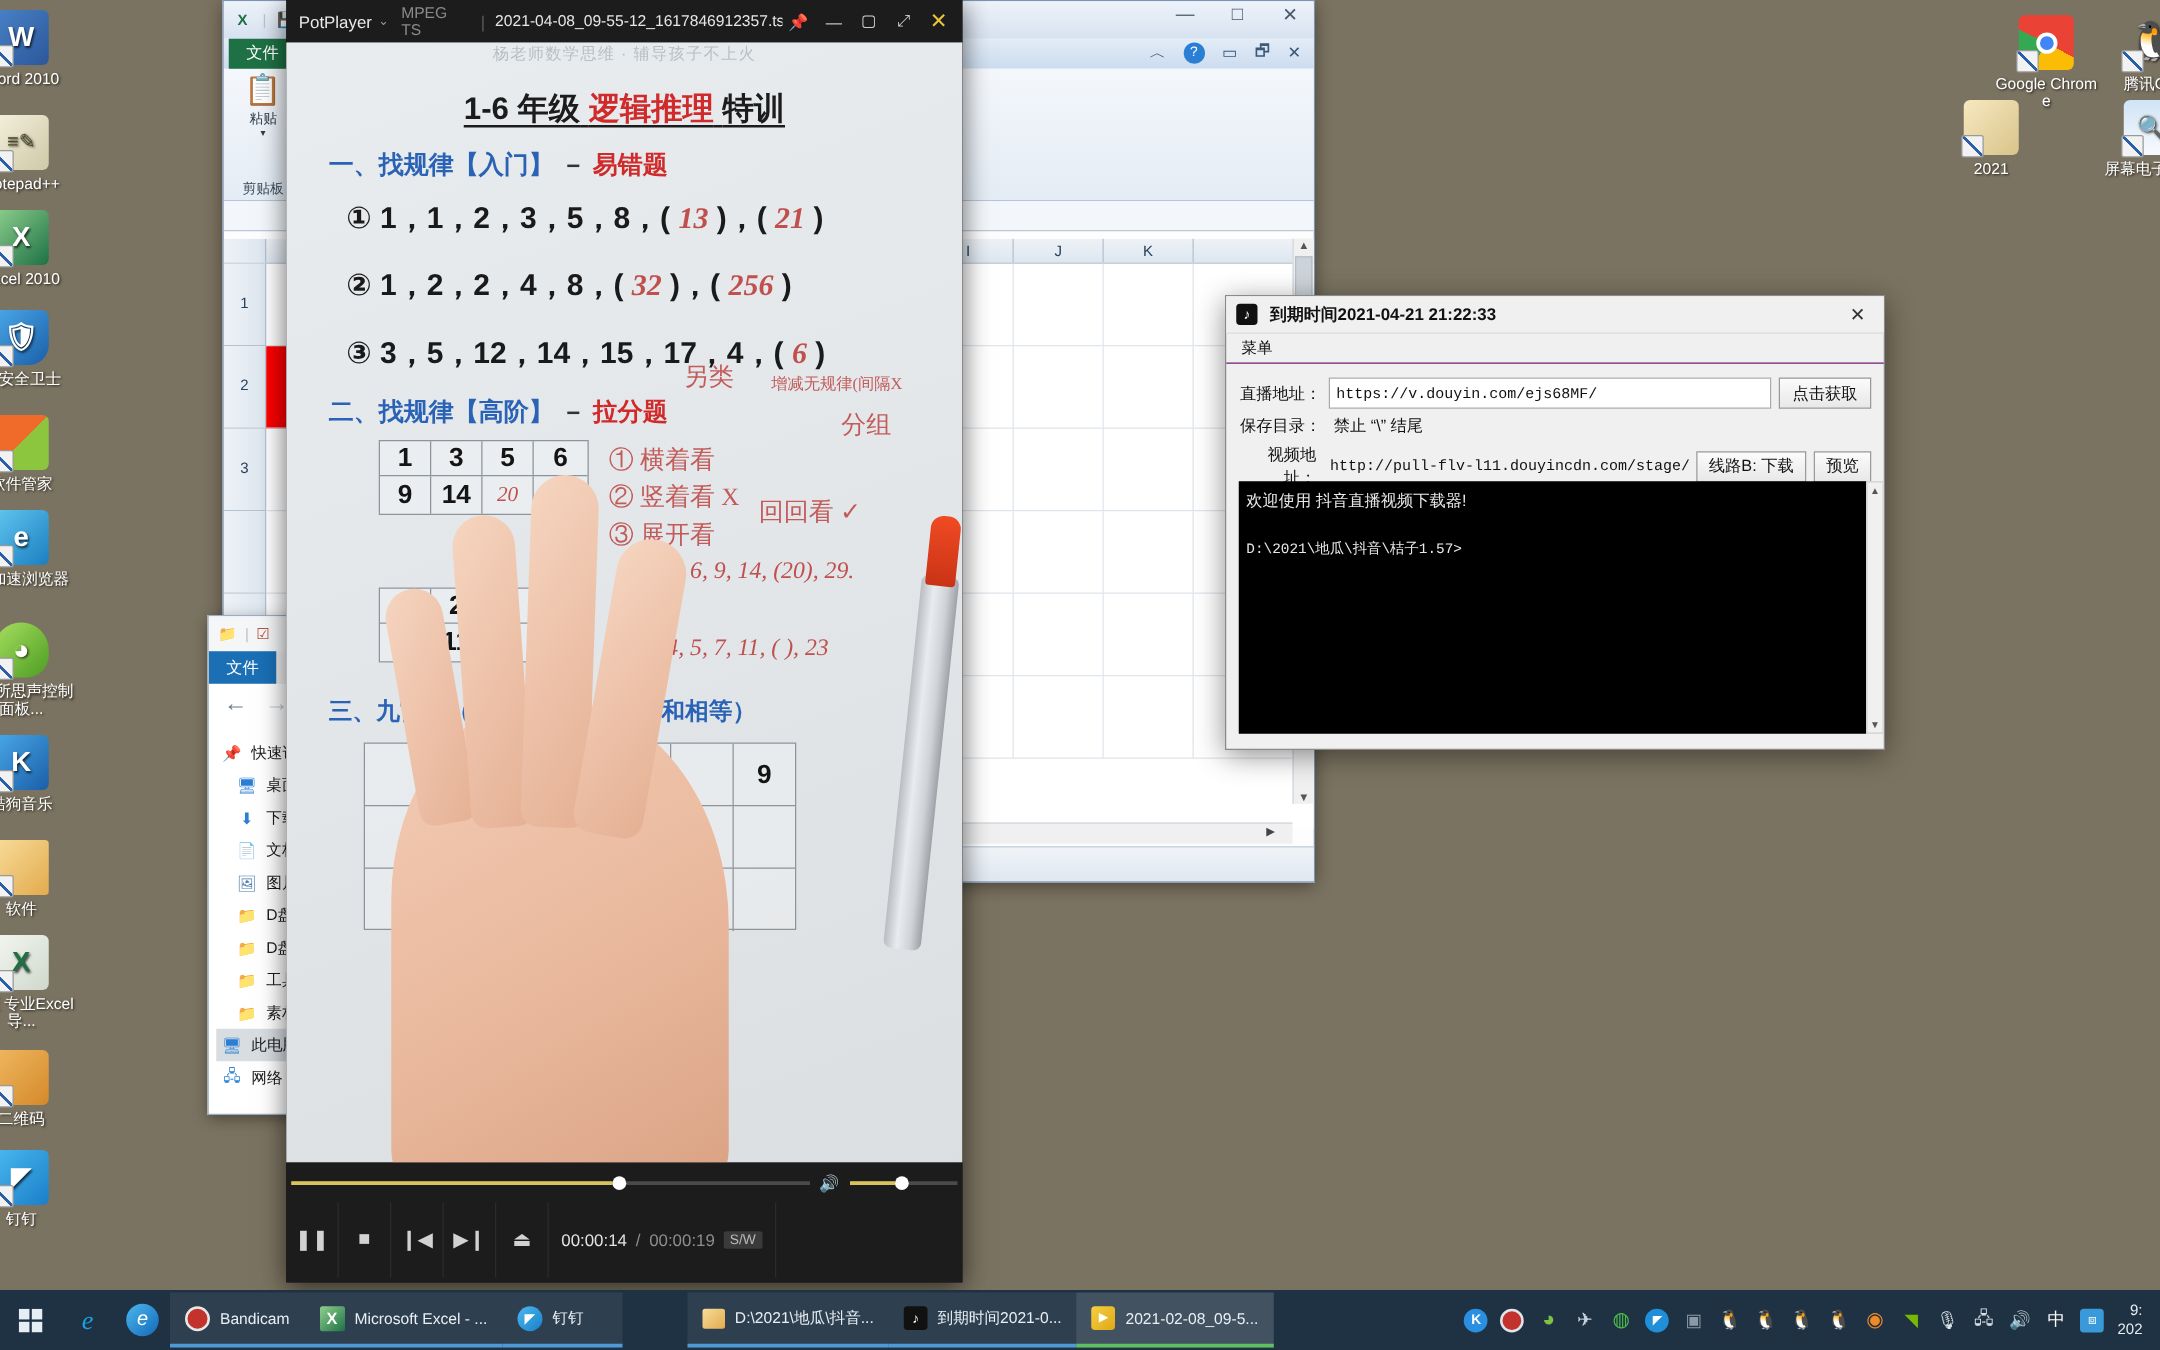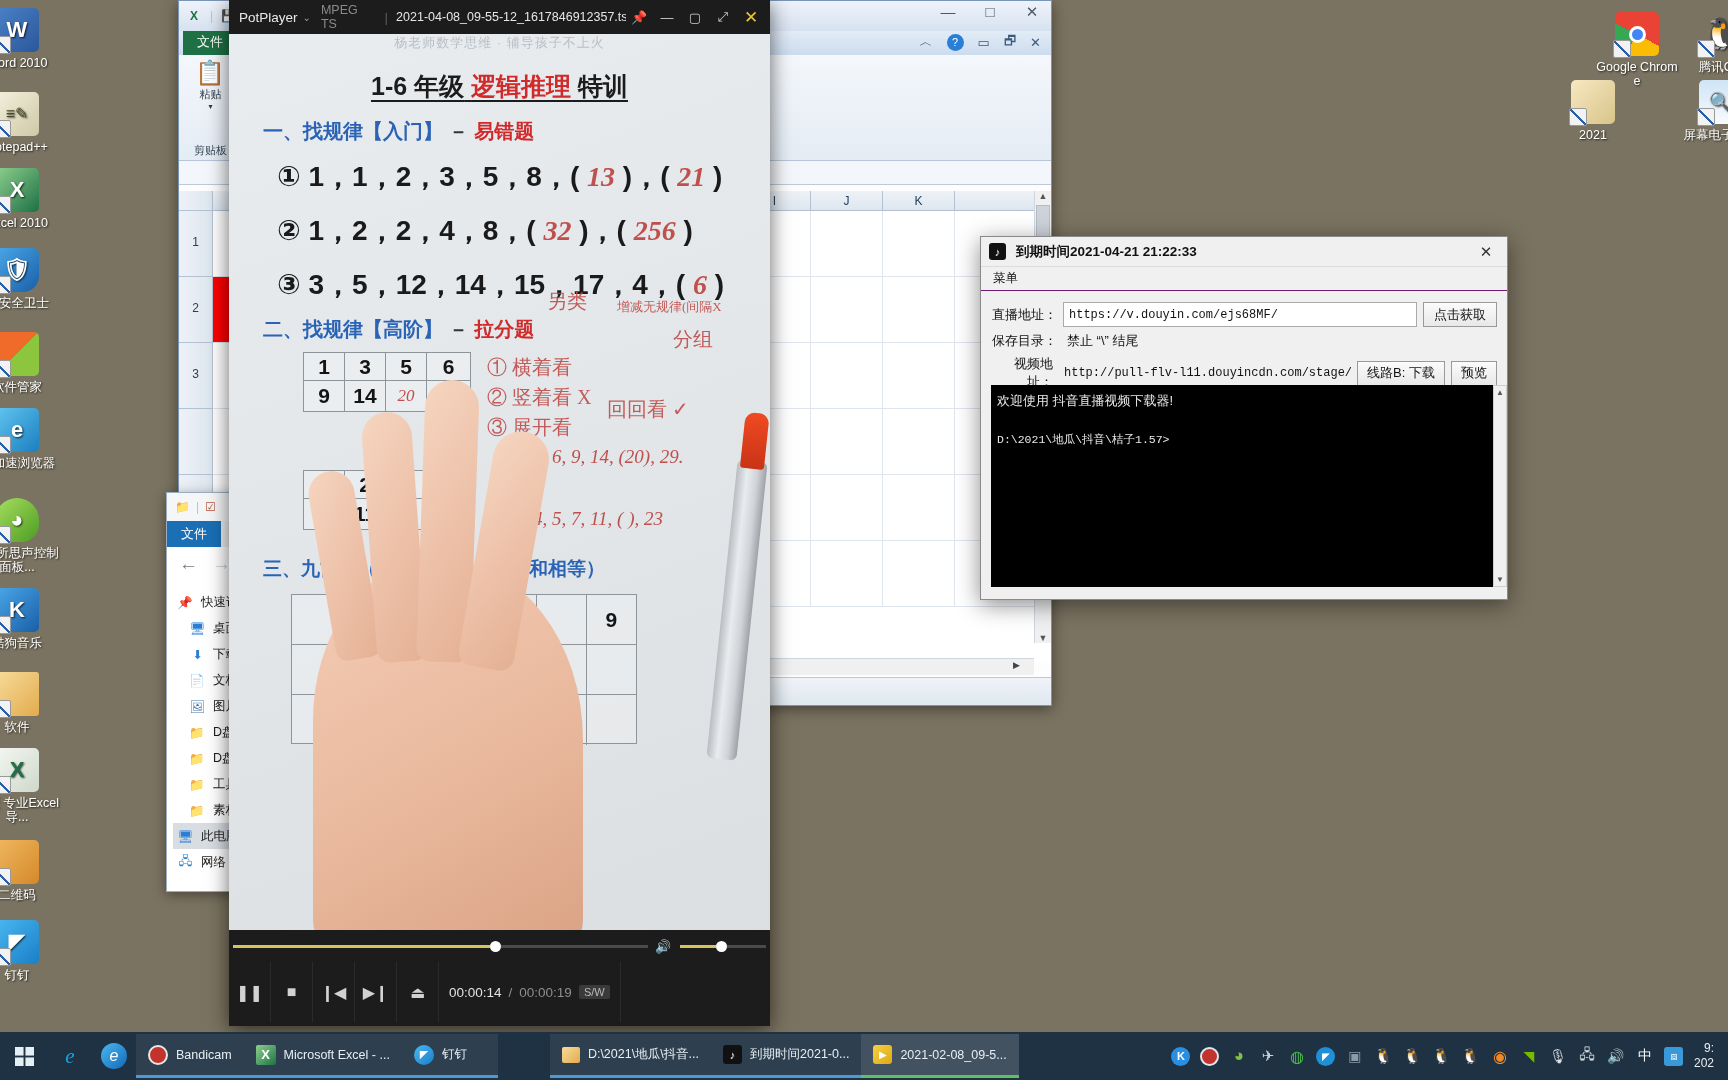--- a/index.html
+++ b/index.html
@@ -152,21 +152,21 @@
   .hdrline{ position:absolute; top:0px; left:0; right:0; text-align:center; color:#8f9aa3; font-size:13px; letter-spacing:1px; opacity:.55;}
   .wtitle {
     position:absolute; top:36px; left:0; right:0; text-align:center;
     font-size:25px; font-weight:bold; color:#1c1c1c;
     font-family:"Liberation Sans","DejaVu Sans",sans-serif;
   }
   .wtitle u { text-underline-offset:5px; }
   .wtitle .red { color:#d02a2a; }
   .sec { position:absolute; left:34px; font-size:20px; font-weight:bold; color:#2a63b5;}
   .sec .redtxt{ color:#d02a2a;}
-  .itemrow { position:absolute; left:48px; font-size:28px; color:#1a1a1a; font-weight:600; white-space:nowrap;}
+  .itemrow { position:absolute; left:48px; font-size:24px; color:#1a1a1a; font-weight:600; white-space:nowrap;}
   .ans { color:#c0504d; font-family:"Liberation Serif", serif; font-style:italic;}
   .wtable { position:absolute; border:1px solid #8d949a; display:flex; flex-direction:column; background:rgba(255,255,255,.25);}
   .wtr { display:flex; }
   .wtd { border-right:1px solid #8d949a; border-bottom:1px solid #8d949a; display:flex; align-items:center; justify-content:center; font-size:21px; font-weight:bold; color:#141414;}
   .wtr:last-child .wtd { border-bottom:none; }
   .wtd:last-child { border-right:none; }
   .wtd.pen { color:#c0504d; font-weight:normal; font-family:"Liberation Serif",serif; font-style:italic; font-size:17px;}
   .pen-seq { position:absolute; color:#c0504d; font-family:"Liberation Serif",serif; font-style:italic; font-size:19px; white-space:nowrap;}
   .pen-note { position:absolute; color:#c0504d; font-family:"Liberation Serif",serif; font-size:20px; white-space:nowrap; opacity:.92;}
   .hand {

